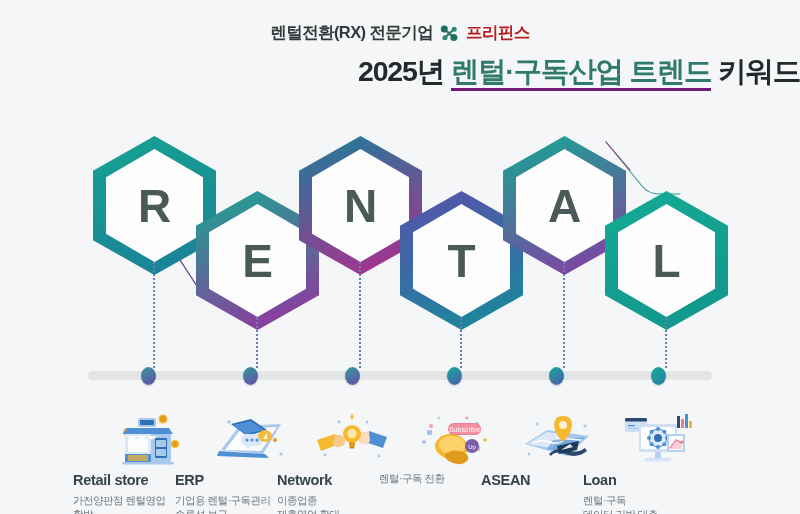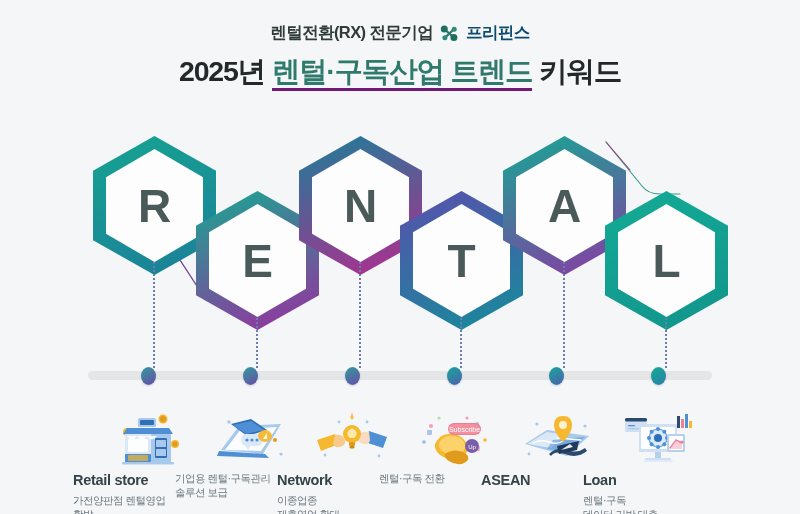--- a/index.html
+++ b/index.html
@@ -10,34 +10,34 @@
     background: #f4f6f7;
     font-family: "Liberation Sans", "DejaVu Sans", sans-serif;
     overflow: hidden;
     position: relative;
   }
 
   
   #header {
     width: 100%;
     padding-top: 22px;
-    text-align: center;
+    text-align: right;
   }
 
   #subtitle-row {
     display: flex;
     align-items: center;
     justify-content: center;
     gap: 7px;
     font-size: 16.5px;
     font-weight: bold;
     letter-spacing: -0.6px;
   }
   #subtitle-pre { color: #2f3a3a; }
-  #brand-name  { color: #0c4a6e; }
+  #brand-name  { color: #b91c1c; }
 
   #logo-mark { display: block; }
 
   #main-title {
     margin-top: 9px;
     font-size: 28.5px;
     font-weight: bold;
     letter-spacing: -1.2px;
     color: #23282b;
     white-space: nowrap;
@@ -290,20 +290,21 @@
           <circle cx="41" cy="30" r="1.6" fill="#4f8fd6"></circle>
           <circle cx="46" cy="30" r="1.6" fill="#4f8fd6"></circle>
           <path d="M34 35 l3 5 l3 -5 Z" fill="#dbe8f7"></path>
           <ellipse cx="54" cy="26" rx="7" ry="6" fill="#f5b82e" opacity="0.95"></ellipse>
           <path d="M52 29 l4 -6 l0 6 l-4 0 Z" fill="#ffffff" opacity="0.9"></path>
           <circle cx="64" cy="30" r="2" fill="#e09a1c"></circle>
           <circle cx="18" cy="12" r="1.8" fill="#a9c9ec"></circle>
           <circle cx="70" cy="44" r="1.6" fill="#a9c9ec"></circle>
         </svg>
       </div>
+      <div class="item-title">ERP</div>
       <div class="item-desc">기업용 렌털·구독관리
 솔루션 보급</div>
     </div>
     <div class="item" style="left: 277px;">
       <div class="item-icon">
         <svg width="78" height="56" viewBox="0 0 78 56">
           <path d="M4 30 L22 24 L26 34 L8 41 Z" fill="#f5b82e"></path>
           <path d="M22 25 q8 -1 10 5 q1 6 -6 7 q-5 1 -6 -4 Z" fill="#f7c98a"></path>
           <path d="M74 27 L56 21 L52 32 L70 38 Z" fill="#4f8fd6"></path>
           <path d="M56 22 q-9 -1 -11 5 q-1 6 6 7 q5 1 6 -4 Z" fill="#f9dcc0"></path>

